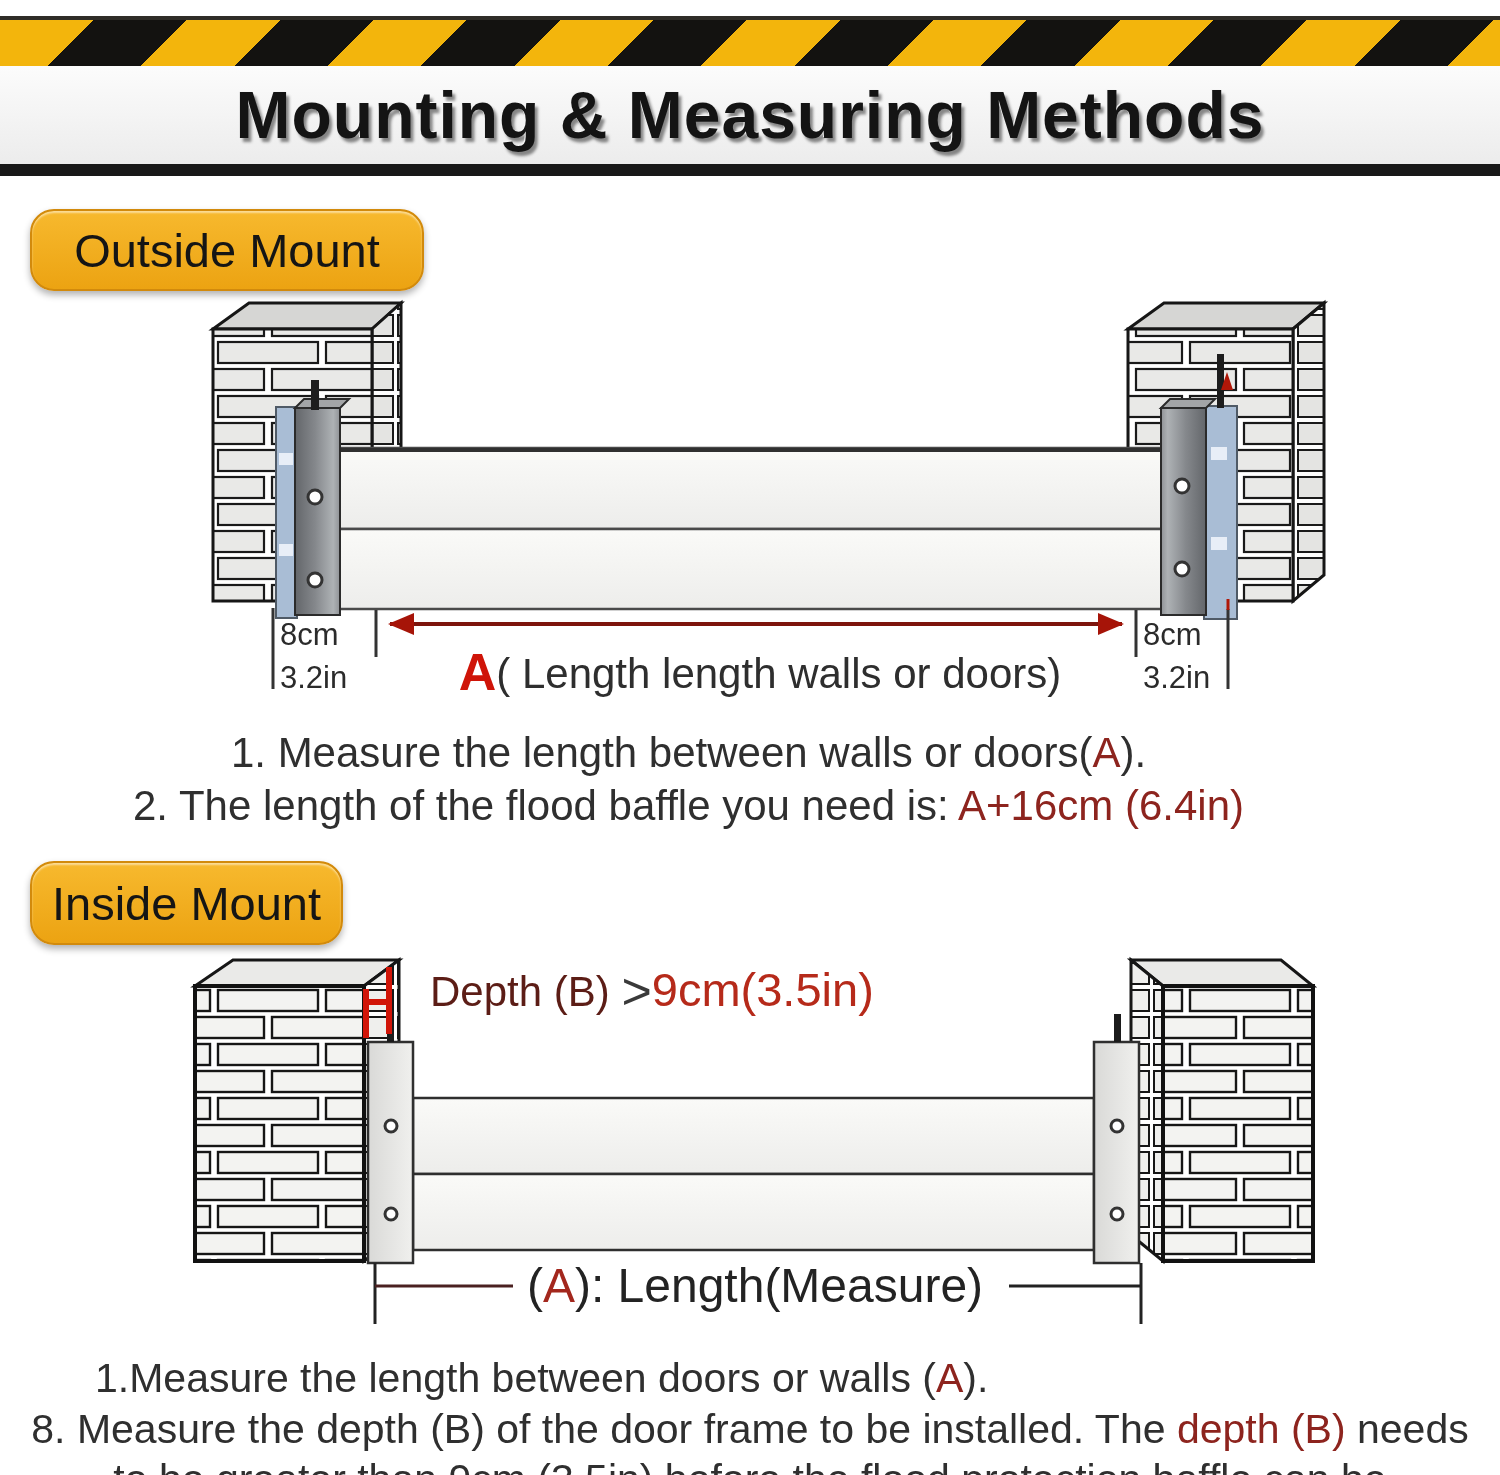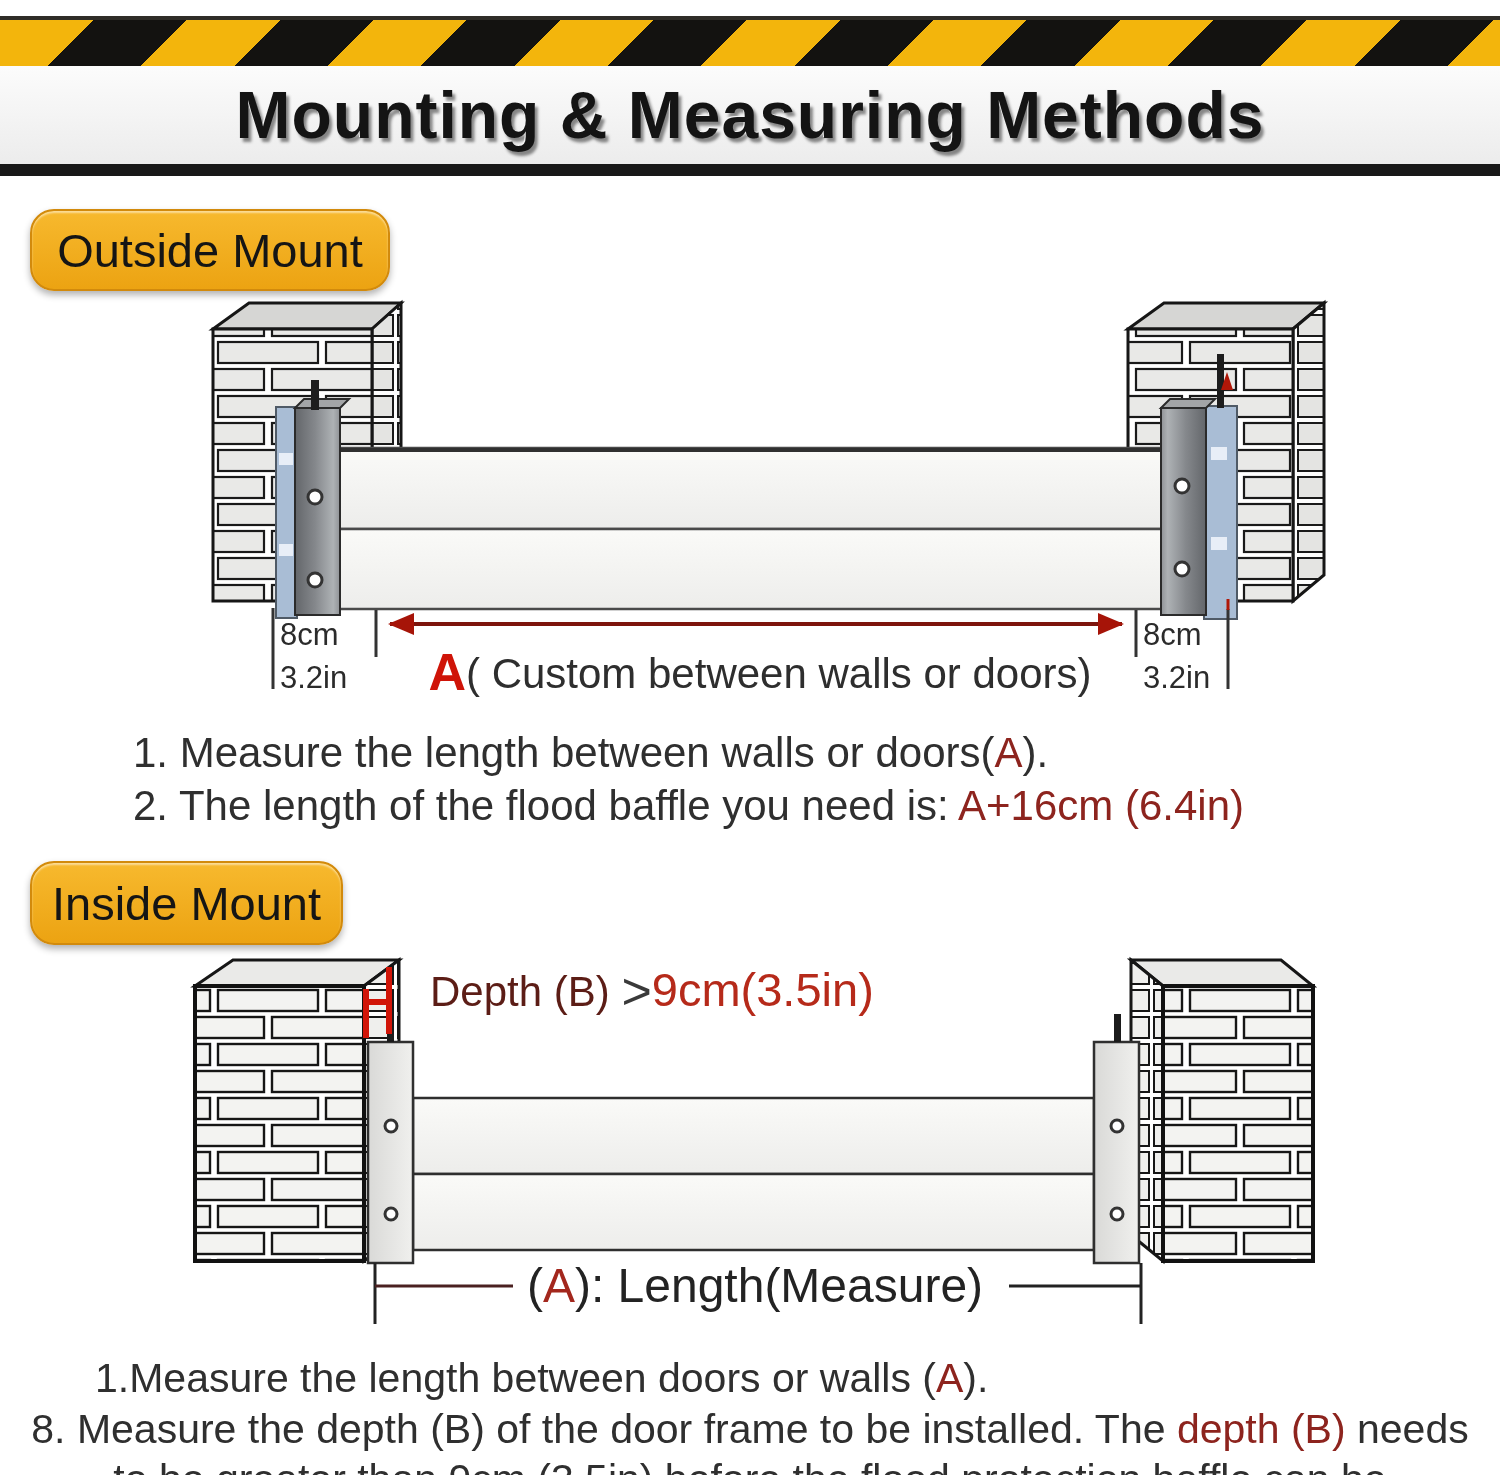--- a/index.html
+++ b/index.html
@@ -23,37 +23,37 @@
     text-shadow:-1px -1px 0 #f5f5f5, 3px 4px 3px rgba(0,0,0,0.45);
   }
   .black-bar{position:absolute;left:0;top:148px;width:1500px;height:12px;background:#181818;}
   
   .badge{
     position:absolute;display:flex;align-items:center;justify-content:center;
     background:linear-gradient(#f7b92e,#eca312);border:2px solid #d28a0c;border-radius:24px;
     box-shadow:0 4px 7px rgba(0,0,0,0.3), inset 0 2px 2px rgba(255,255,255,0.5);
     font-size:47px;color:#151515;box-sizing:border-box;
   }
-  .badge-outside{left:30px;top:193px;width:360px;height:82px;}
+  .badge-outside{left:30px;top:193px;width:394px;height:82px;}
   .badge-inside{left:30px;top:845px;width:313px;height:84px;}
   
   .diag{position:absolute;left:0;}
   .ov{position:absolute;white-space:nowrap;}
   .mcol{font-size:31px;line-height:43px;color:#2b2b2b;}
   .a-label{left:390px;top:626px;width:740px;text-align:center;font-size:42px;color:#2e2e2e;}
   .a-letter{font-size:52px;font-weight:700;color:#cf1408;vertical-align:-2px;}
   .depth-line{left:402px;top:945px;padding-left:28px;}
   .depth-maroon{font-size:42px;color:#5c1d16;}
   .depth-gt{font-size:52px;color:#3a3a3a;vertical-align:-3px;}
   .depth-val{font-size:47px;color:#b62a1a;}
   .len-label{left:505px;top:1242px;width:500px;text-align:center;font-size:48px;color:#232323;}
   .len-red{color:#a3271d;}
   
   .steps{position:absolute;font-size:42px;line-height:53px;color:#2f2f2f;}
-  .steps-outside{left:133px;top:710px;}
+  .steps-outside{left:133px;top:710px;text-align:center;}
   .steps p{margin:0;}
   .red{color:#8d241e;}
   .steps-inside1{left:95px;top:1336px;font-size:41px;}
   .steps-inside2{left:30px;top:1388px;width:1440px;text-align:center;font-size:41px;line-height:50px;}
 </style>
 </head>
 <body>
 
 <div class="page">
 
@@ -161,21 +161,21 @@
 
   <div class="ov mcol" style="left:280px;top:597px">
     <div>8cm</div>
     <div>3.2in</div>
   </div>
   <div class="ov mcol" style="left:1143px;top:597px">
     <div>8cm</div>
     <div>3.2in</div>
   </div>
   <div class="ov a-label">
-    <span class="a-letter">A</span><span>( Custom between walls or doors)</span>
+    <span class="a-letter">A</span><span>( Length length walls or doors)</span>
   </div>
 
   <div class="steps steps-outside">
     <p><span>1. Measure the length between walls or doors(</span><span class="red">A</span><span>).</span></p>
     <p><span>2. The length of the flood baffle you need is: </span><span class="red">A+16cm (6.4in)</span></p>
   </div>
 
   <div class="badge badge-inside">
     <span>Inside Mount</span>
   </div>

